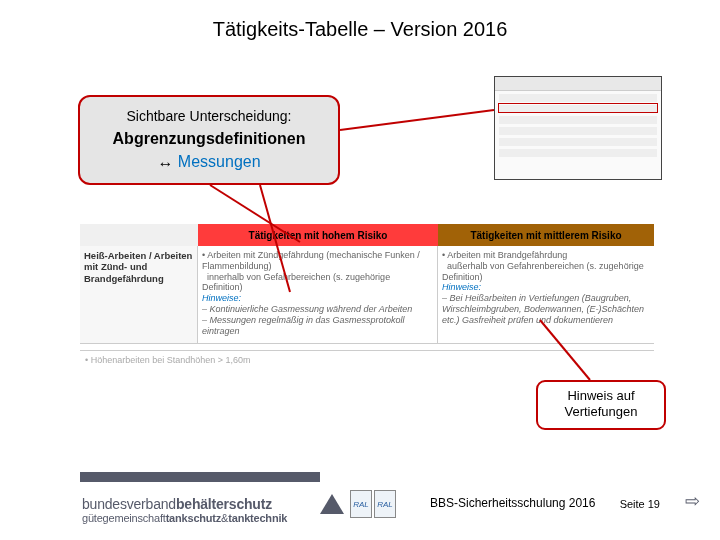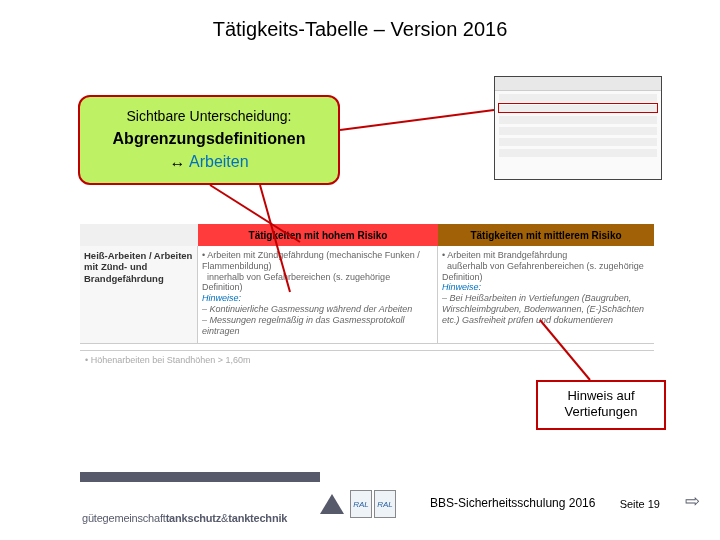--- a/index.html
+++ b/index.html
@@ -17,21 +17,21 @@
     font-weight: 400;
     color: #000;
   }
   
   .callout1 {
     position: absolute;
     left: 78px; top: 95px;
     width: 262px; height: 90px;
     border: 2px solid #c00000;
     border-radius: 12px;
-    background: #bef264;
+    background: #e5e5e5;
     padding: 10px 14px;
     font-size: 14px;
     line-height: 1.35;
     text-align: center;
   }
   .callout1 .line2 {
     font-size: 16px;
     font-weight: 700;
     margin-top: 2px;
   }
@@ -100,21 +100,21 @@
   .bgstrip .dash { color:#666; }
   .hr-below { position:absolute; left:80px; top:350px; width:574px; height:1px; background:#ccc; }
   .hr-txt { position:absolute; left:85px; top:355px; font-size:9px; color:#aaa; }
 
   
   .callout2 {
     position: absolute;
     right: 54px; top: 380px;
     width: 130px; height: 50px;
     border: 2px solid #c00000;
-    border-radius: 0;
+    border-radius: 9px;
     background:#fff;
     font-size: 13px;
     text-align:center;
     padding:6px 6px;
     line-height:1.25;
   }
   
   .footer {
     position: absolute;
     left: 0; right: 0; bottom: 0;
@@ -183,21 +183,21 @@
   <div class="tb-row"></div>
   <div class="tb-row"></div>
   <div class="tb-row"></div>
 </div>
 
 <div class="callout1">
   <div>Sichtbare Unterscheidung:</div>
   <div class="line2">Abgrenzungsdefinitionen</div>
   <div class="line3">
     <span class="arrow-sym">↔</span>
-    <span>Arbeiten</span>
+    <span>Messungen</span>
   </div>
 </div>
 
 <div class="bgstrip">
   <div class="headrow">
     <div class="col1"></div>
     <div class="col2">Tätigkeiten mit hohem Risiko</div>
     <div class="col3">Tätigkeiten mit mittlerem Risiko</div>
   </div>
   <div class="bodyrow">
@@ -231,20 +231,23 @@
   <line x1="260" y1="185" x2="290" y2="292" stroke="#c00000" stroke-width="2"></line>
 
   <line x1="340" y1="130" x2="494" y2="110" stroke="#c00000" stroke-width="2"></line>
 
   <line x1="590" y1="380" x2="540" y2="320" stroke="#c00000" stroke-width="2"></line>
 </svg>
 
 <div class="footer">
   <div class="greybar"></div>
   <div class="logoblock">
+    <div class="l1">
+      <span>bundesverband</span><b>behälterschutz</b>
+    </div>
     <div class="l2">
       <span>gütegemeinschaft</span><b>tankschutz</b><span>&amp;</span><b>tanktechnik</b>
     </div>
   </div>
   <div class="trimark">
     <div class="tri"></div>
     <div class="badges">
       <div class="badge">RAL</div>
       <div class="badge">RAL</div>
     </div>

